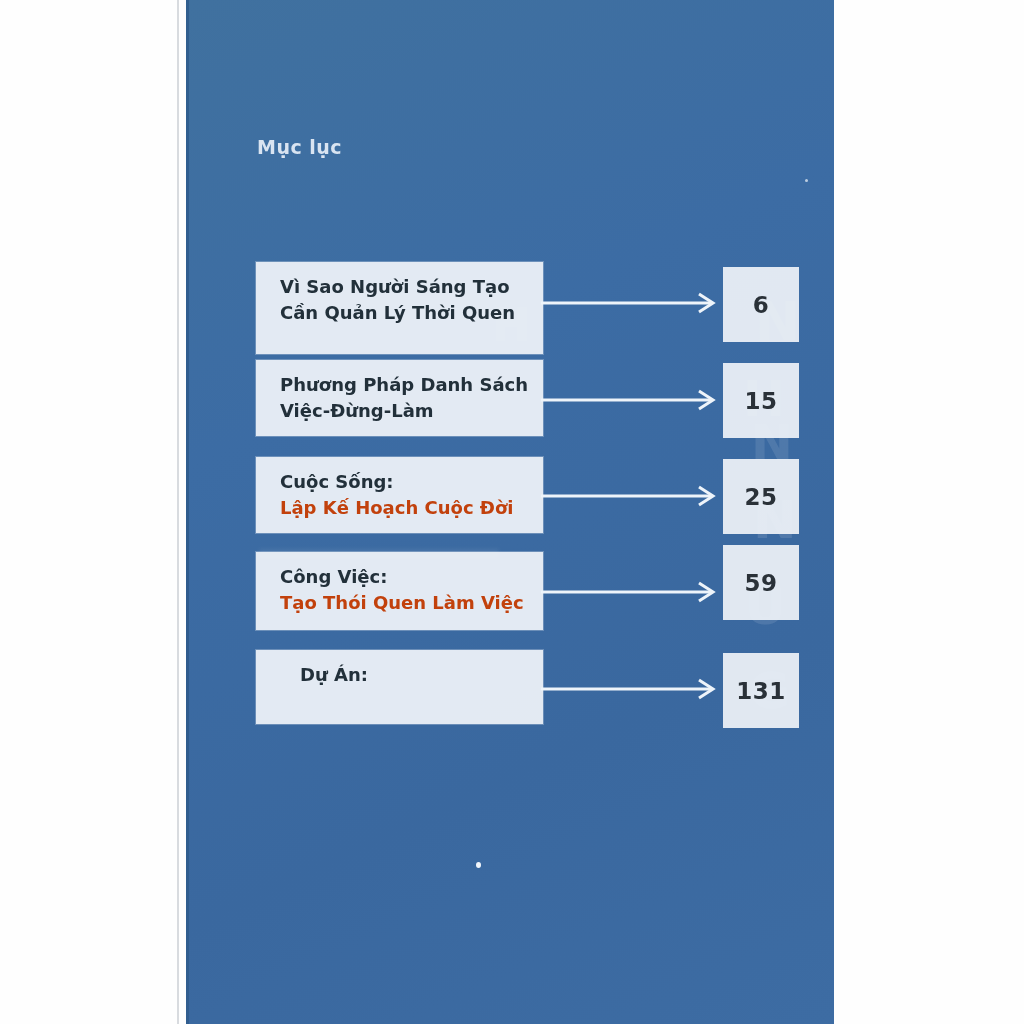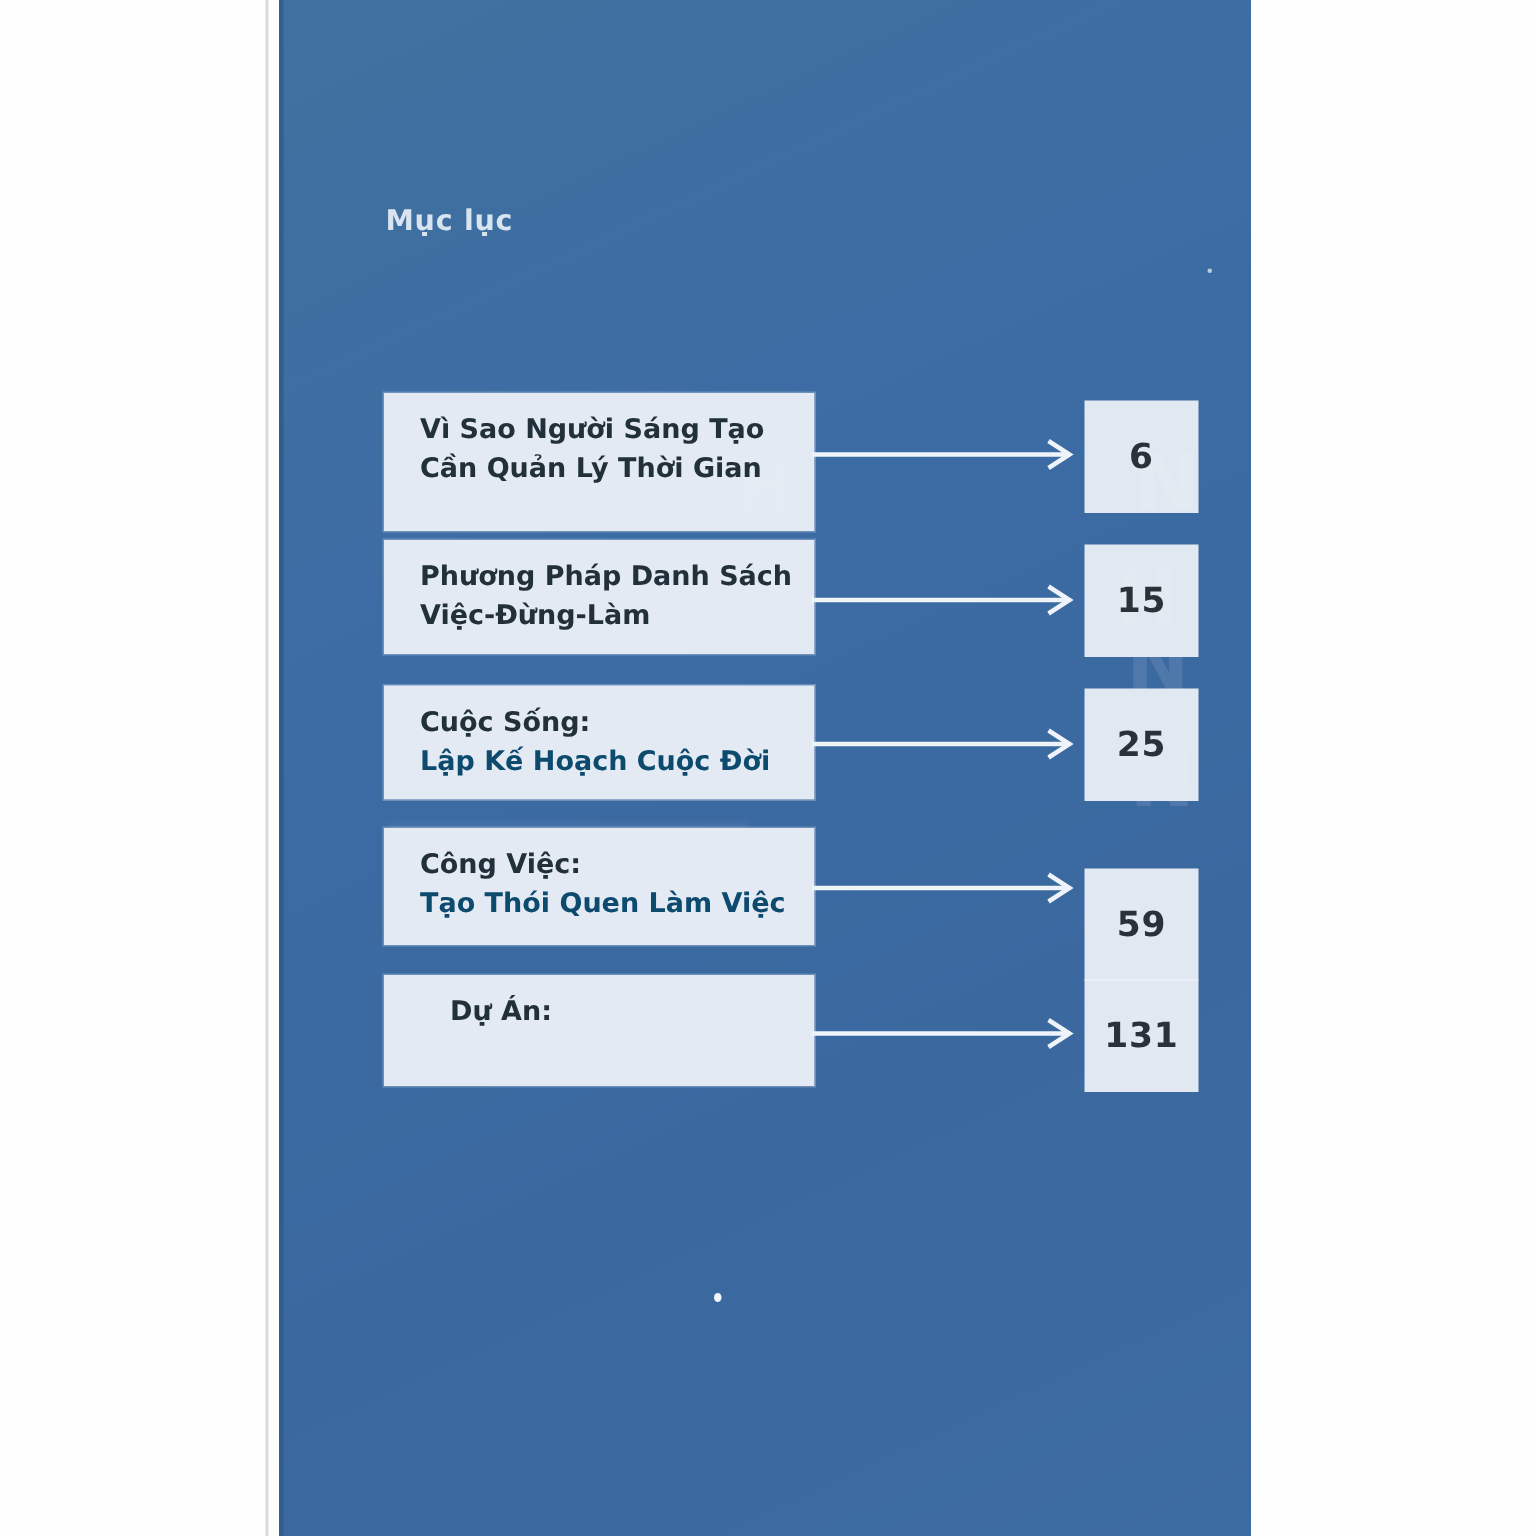--- a/index.html
+++ b/index.html
@@ -65,21 +65,21 @@
     padding: 12px 10px 0 24px;
     z-index: 2;
   }
   .entry-box .line {
     font-size: 18px;
     font-weight: bold;
     line-height: 26px;
     white-space: nowrap;
   }
   .t-dark  { color: #22303a; }
-  .t-accent{ color: #0c4a6e; }
+  .t-accent{ color: #c2410c; }
   .num-box {
     position: absolute;
     left: 534px;
     width: 76px; height: 75px;
     background: rgba(238, 242, 248, 0.93);
     display: flex;
     align-items: center;
     justify-content: center;
     z-index: 2;
   }
@@ -97,21 +97,21 @@
   }
   
   .r0 .entry-box { top: 262px; height: 92px; }
   .r1 .entry-box { top: 360px; height: 76px; }
   .r2 .entry-box { top: 457px; height: 76px; }
   .r3 .entry-box { top: 552px; height: 78px; }
   .r4 .entry-box { top: 650px; height: 74px; padding-left: 44px; }
   .r0 .num-box { top: 267px; }
   .r1 .num-box { top: 363px; align-items: center; }
   .r2 .num-box { top: 459px; }
-  .r3 .num-box { top: 579px; text-align: right; }
+  .r3 .num-box { top: 545px; text-align: right; }
   .r4 .num-box { top: 653px; }
   .r0 .arrow { top: 292px; }
   .r1 .arrow { top: 389px; }
   .r2 .arrow { top: 485px; }
   .r3 .arrow { top: 581px; }
   .r4 .arrow { top: 678px; }
   .speck {
     position: absolute;
     background: #f2f6fb;
     border-radius: 50%;
@@ -134,21 +134,21 @@
   <span class="ghost g2">H</span>
   <span class="ghost g3">N</span>
   <span class="ghost g4">N</span>
   <span class="ghost g5">U</span>
   <span class="ghost g6">G</span>
   <div class="ghost-smudge"></div>
 
   <div class="toc-row r0">
     <div class="entry-box">
       <div class="line t-dark">Vì Sao Người Sáng Tạo</div>
-      <div class="line t-dark">Cần Quản Lý Thời Gian</div>
+      <div class="line t-dark">Cần Quản Lý Thời Quen</div>
     </div>
     <svg class="arrow" viewBox="0 0 182 22">
       <line x1="0" y1="11" x2="170" y2="11" stroke="#eef4fa" stroke-width="3"></line>
       <polyline points="158,2 172,11 158,20" fill="none" stroke="#eef4fa" stroke-width="3"></polyline>
     </svg>
     <div class="num-box">
       <span class="num">6</span>
     </div>
   </div>
 

